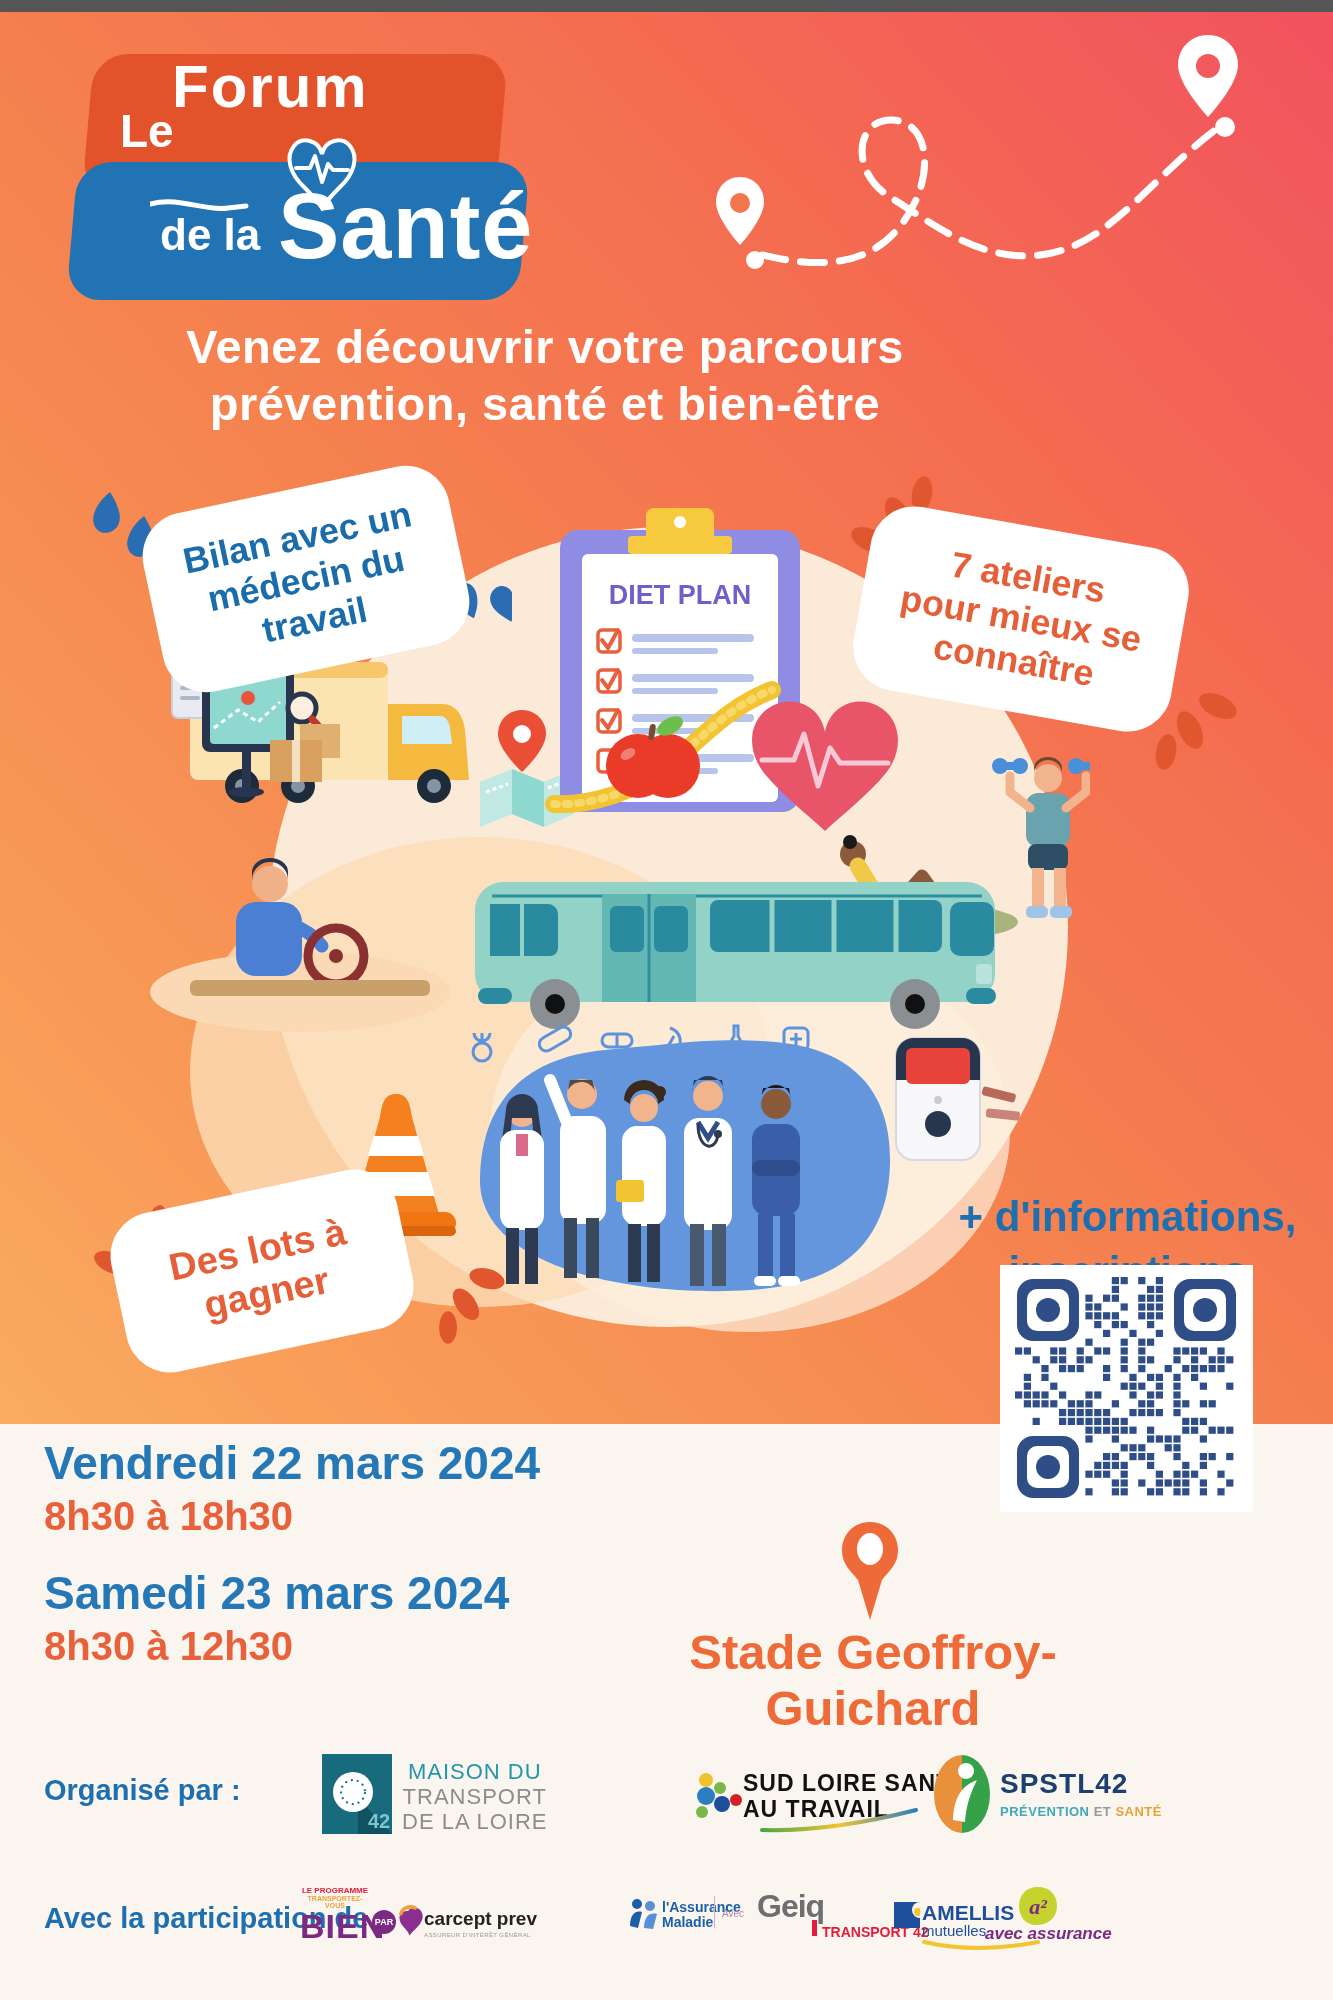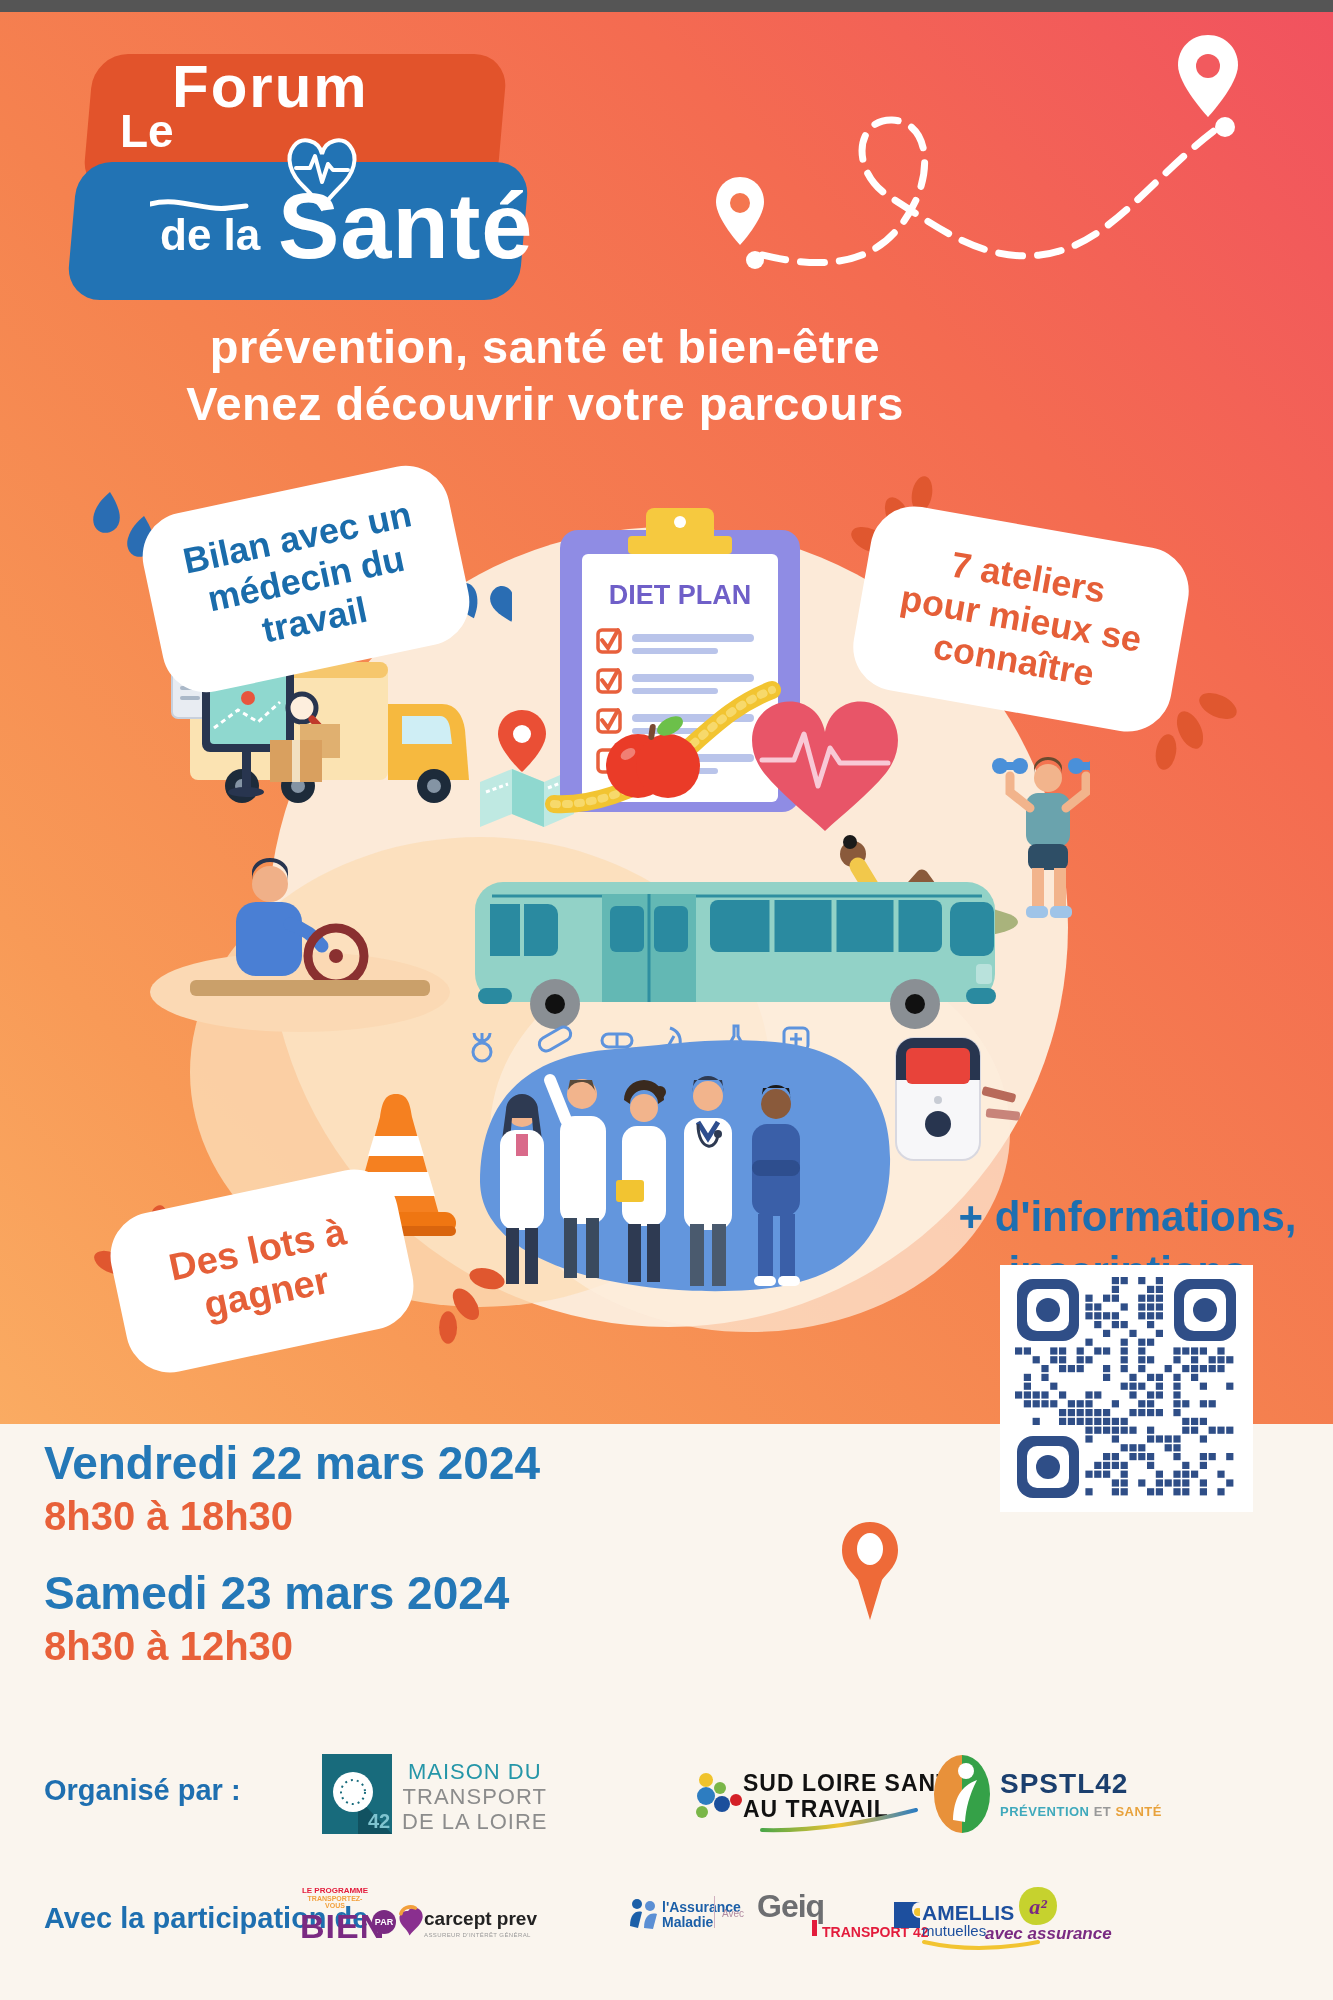--- a/index.html
+++ b/index.html
@@ -104,22 +104,22 @@
     <path d="M0,26 C30,18 55,34 78,30 L96,28" fill="none" stroke="#fff" stroke-width="5" stroke-linecap="round"></path>
   </svg>
   <svg class="abs" style="left:284px;top:120px;" width="76" height="82" viewBox="0 0 76 82">
     <path d="M38,22 C35,8 18,4 10,14 C1,25 6,42 20,55 C28,63 34,70 38,76 C42,70 48,63 56,55 C70,42 75,25 66,14 C58,4 41,8 38,22 Z" fill="#2273b4" stroke="#fff" stroke-width="4"></path>
     <path d="M12,36 L26,36 L31,24 L38,50 L44,32 L49,38 L64,38" fill="none" stroke="#fff" stroke-width="4" stroke-linejoin="round" stroke-linecap="round"></path>
   </svg>
   <span class="abs logo-dela">de la</span>
   <span class="abs logo-sante">Santé</span>
 
   <div class="abs headline">
+    <div>Venez découvrir votre parcours</div>
     <div>prévention, santé et bien-être</div>
-    <div>Venez découvrir votre parcours</div>
   </div>
 
   <div class="abs circle"></div>
 
   <svg class="abs" style="left:150px;top:480px;" width="940" height="840" viewBox="0 0 940 840">
 
     <ellipse cx="330" cy="580" rx="290" ry="235" fill="#fbddb8" opacity="0.8"></ellipse>
     <ellipse cx="600" cy="640" rx="260" ry="200" fill="#fdeedd" opacity="0.7"></ellipse>
 
     <g>
@@ -646,20 +646,21 @@
 
   <div class="abs day" style="top:1424px;">Vendredi 22 mars 2024</div>
   <div class="abs hours" style="top:1482px;">8h30 à 18h30</div>
   <div class="abs day" style="top:1554px;">Samedi 23 mars 2024</div>
   <div class="abs hours" style="top:1612px;">8h30 à 12h30</div>
 
   <svg class="abs" style="left:840px;top:1508px;" width="60" height="104" viewBox="0 0 60 104">
     <path d="M30,2 C46,2 58,14 58,30 C58,45 48,52 42,60 L30,100 L18,60 C12,52 2,45 2,30 C2,14 14,2 30,2 Z" fill="#ee6a38"></path>
     <ellipse cx="30" cy="29" rx="13" ry="16" fill="#fff"></ellipse>
   </svg>
+  <div class="abs venue">Stade Geoffroy-Guichard</div>
 
   <div class="abs section-label" style="left:44px;top:1762px;">Organisé par :</div>
 
   <svg class="abs" style="left:322px;top:1742px;" width="70" height="80" viewBox="0 0 70 80">
     <rect x="0" y="0" width="70" height="80" fill="#186b7c"></rect>
     <path d="M36,44 L70,80 L36,80 Z" fill="#115261"></path>
     <circle cx="31" cy="38" r="20" fill="#fff"></circle>
     <circle cx="31" cy="38" r="12" fill="none" stroke="#186b7c" stroke-width="2" stroke-dasharray="2 4"></circle>
     <text x="46" y="74" font-size="20" font-weight="bold" fill="#7fc4d0" font-family="Liberation Sans, sans-serif">42</text>
   </svg>

